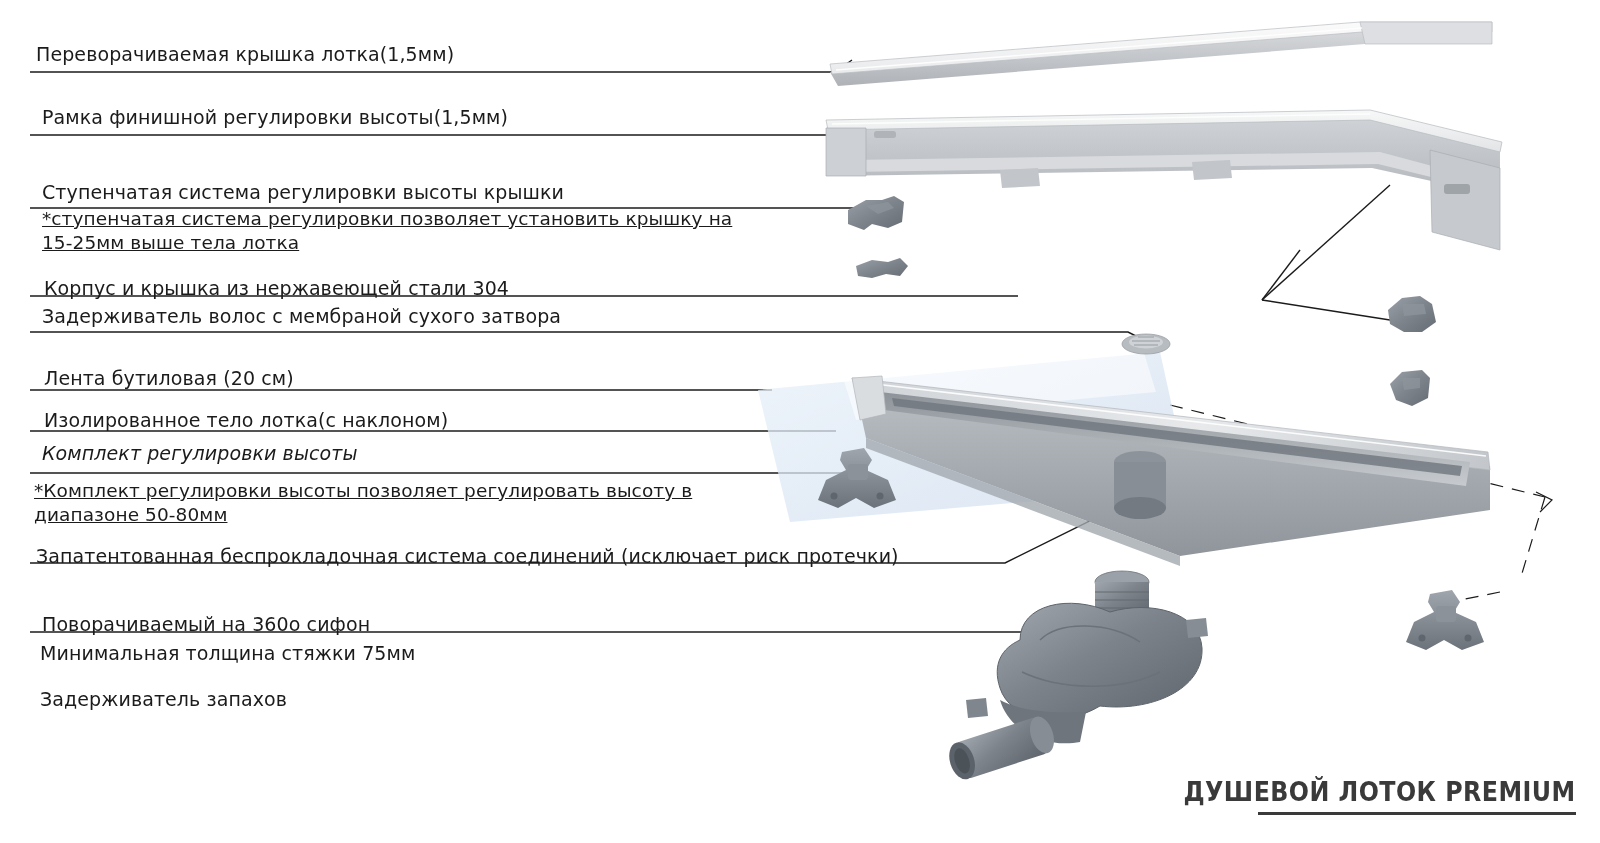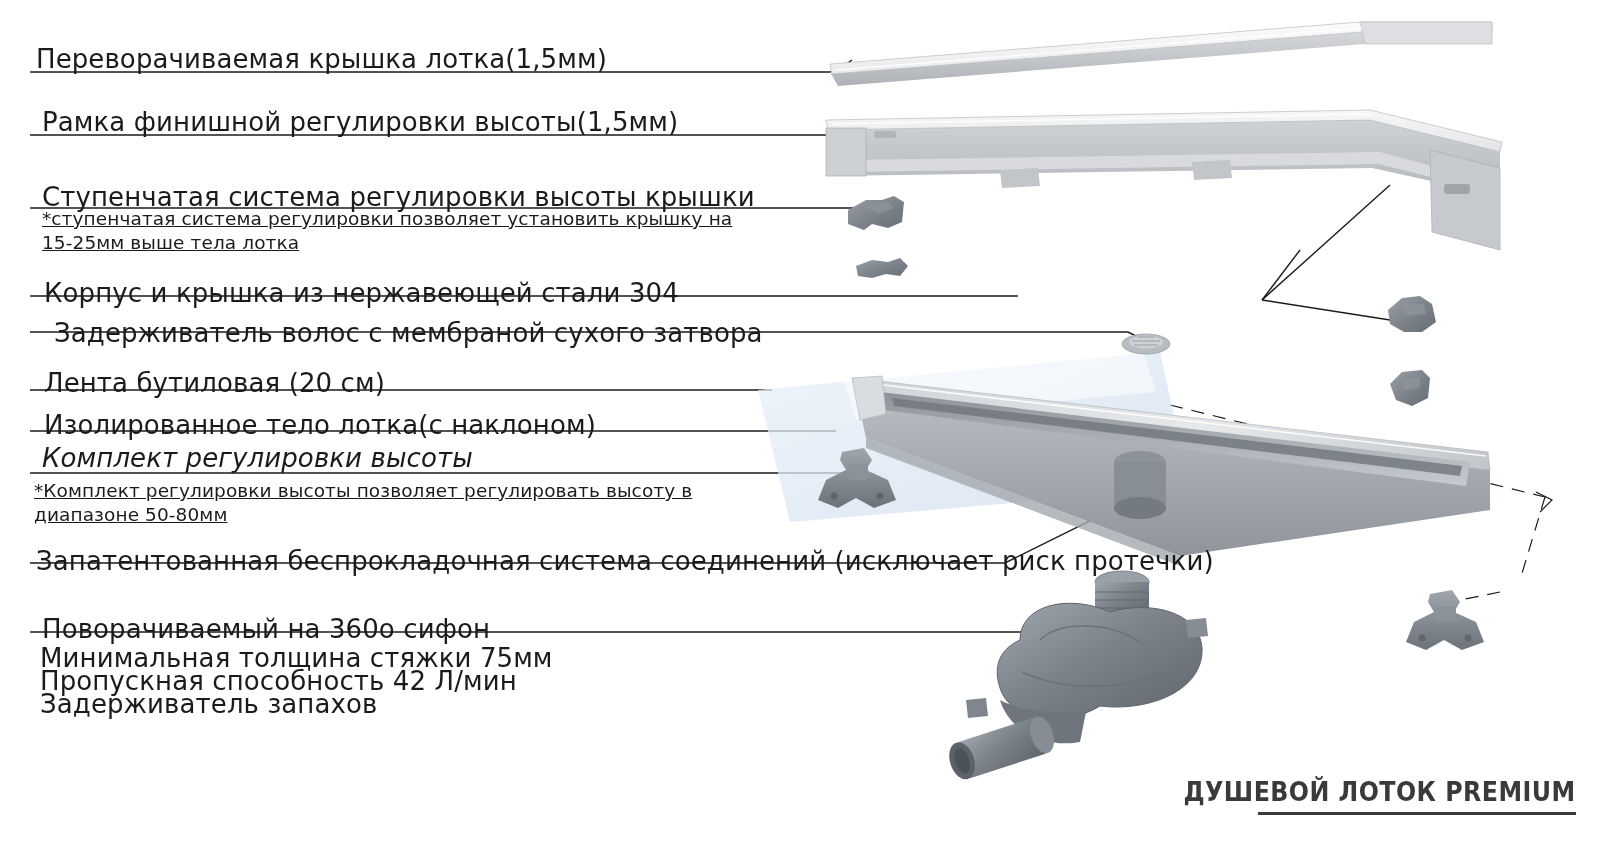--- a/index.html
+++ b/index.html
@@ -13,21 +13,21 @@
   #page {
     position: relative;
     width: 1600px;
     height: 843px;
     background: #ffffff;
     overflow: hidden;
   }
   .callout {
     position: absolute;
     color: #1b1b1b;
-    font-size: 26px;
+    font-size: 19px;
     line-height: 1.32;
     white-space: pre;
     letter-spacing: 0.1px;
   }
   .callout.sub {
     font-size: 18.5px;
     text-decoration: underline;
   }
   .brand {
     position: absolute;
@@ -262,28 +262,27 @@
       <path d="M966,700 L986,698 L988,716 L968,718 Z" fill="#7f868d"></path>
     </g>
   </svg>
 
   <div class="callout" style="left:36px; top:42px;">Переворачиваемая крышка лотка(1,5мм)</div>
   <div class="callout" style="left:42px; top:105px;">Рамка финишной регулировки высоты(1,5мм)</div>
   <div class="callout" style="left:42px; top:180px;">Ступенчатая система регулировки высоты крышки</div>
   <div class="callout sub" style="left:42px; top:207px;">*ступенчатая система регулировки позволяет установить крышку на
 15-25мм выше тела лотка</div>
   <div class="callout" style="left:44px; top:276px;">Корпус и крышка из нержавеющей стали 304</div>
-  <div class="callout" style="left:42px; top:316px;margin-left:12px;">Задерживатель волос с мембраной сухого затвора</div>
+  <div class="callout" style="left:42px; top:304px;">Задерживатель волос с мембраной сухого затвора</div>
   <div class="callout" style="left:44px; top:366px;">Лента бутиловая (20 см)</div>
   <div class="callout" style="left:44px; top:408px;">Изолированное тело лотка(с наклоном)</div>
   <div class="callout" style="left:42px; top:441px;font-style:italic;">Комплект регулировки высоты</div>
   <div class="callout sub" style="left:34px; top:479px;">*Комплект регулировки высоты позволяет регулировать высоту в
 диапазоне 50-80мм</div>
   <div class="callout" style="left:36px; top:544px;">Запатентованная беспрокладочная система соединений (исключает риск протечки)</div>
   <div class="callout" style="left:42px; top:612px;">Поворачиваемый на 360о сифон</div>
   <div class="callout" style="left:40px; top:641px;">Минимальная толщина стяжки 75мм</div>
-  <div class="callout" style="left:40px; top:664px;">Пропускная способность 42 Л/мин</div>
   <div class="callout" style="left:40px; top:687px;text-align:center;">Задерживатель запахов</div>
 
   <div class="brand-rule"></div>
   <div class="brand">ДУШЕВОЙ ЛОТОК PREMIUM</div>
 
 </div>
 
 </body></html>

